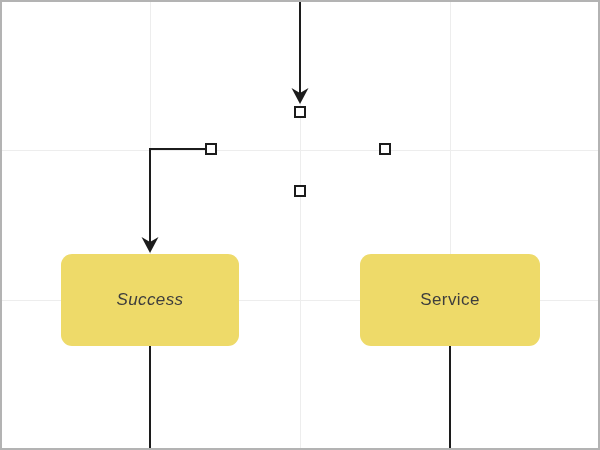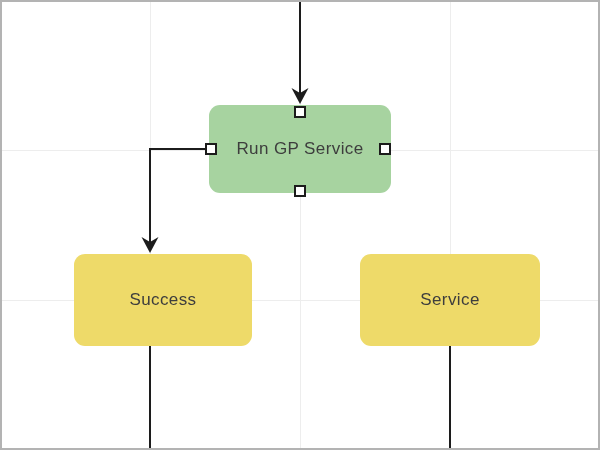--- a/index.html
+++ b/index.html
@@ -56,28 +56,25 @@
         <polyline points="212,149 150,149 150,247" fill="none" stroke="#1c1c1c" stroke-width="2"></polyline>
       </g>
       <g>
         <polyline points="150,346 150,450" fill="none" stroke="#1c1c1c" stroke-width="2"></polyline>
       </g>
       <g>
         <polyline points="450,346 450,450" fill="none" stroke="#1c1c1c" stroke-width="2"></polyline>
       </g>
     </svg>
   <div class="node-layer">
-      <div class="node" style="left: 209px; top: 105px; width: 182px; height: 88px; background: rgb(167, 211, 160); border-radius: 11px; color: rgb(61, 61, 61); font-size: 17px;">
-        <span class="node-label">Run GP Service</span>
-      </div>
       <div class="handle" style="left: 300px; top: 112px; background: rgb(255, 255, 255); border: 2.5px solid rgb(28, 28, 28);"></div>
       <div class="handle" style="left: 385px; top: 149px; background: rgb(255, 255, 255); border: 2.5px solid rgb(28, 28, 28);"></div>
       <div class="handle" style="left: 300px; top: 191px; background: rgb(255, 255, 255); border: 2.5px solid rgb(28, 28, 28);"></div>
       <div class="handle" style="left: 211px; top: 149px; background: rgb(255, 255, 255); border: 2.5px solid rgb(28, 28, 28);"></div>
-      <div class="node" style="left: 74px; top: 254px; width: 178px; height: 92px; background: rgb(238, 218, 105); border-radius: 11px; color: rgb(61, 61, 61); font-size: 17px;">
+      <div class="node" style="left: 61px; top: 254px; width: 178px; height: 92px; background: rgb(238, 218, 105); border-radius: 11px; color: rgb(61, 61, 61); font-size: 17px; font-style: italic;">
         <span class="node-label">Success</span>
       </div>
       <div class="node" style="left: 360px; top: 254px; width: 180px; height: 92px; background: rgb(238, 218, 105); border-radius: 11px; color: rgb(61, 61, 61); font-size: 17px;">
         <span class="node-label">Service</span>
       </div>
     </div>
   <div class="frame" style="border-color: rgb(179, 179, 179);"></div>
 </div>
 
 </body></html>

